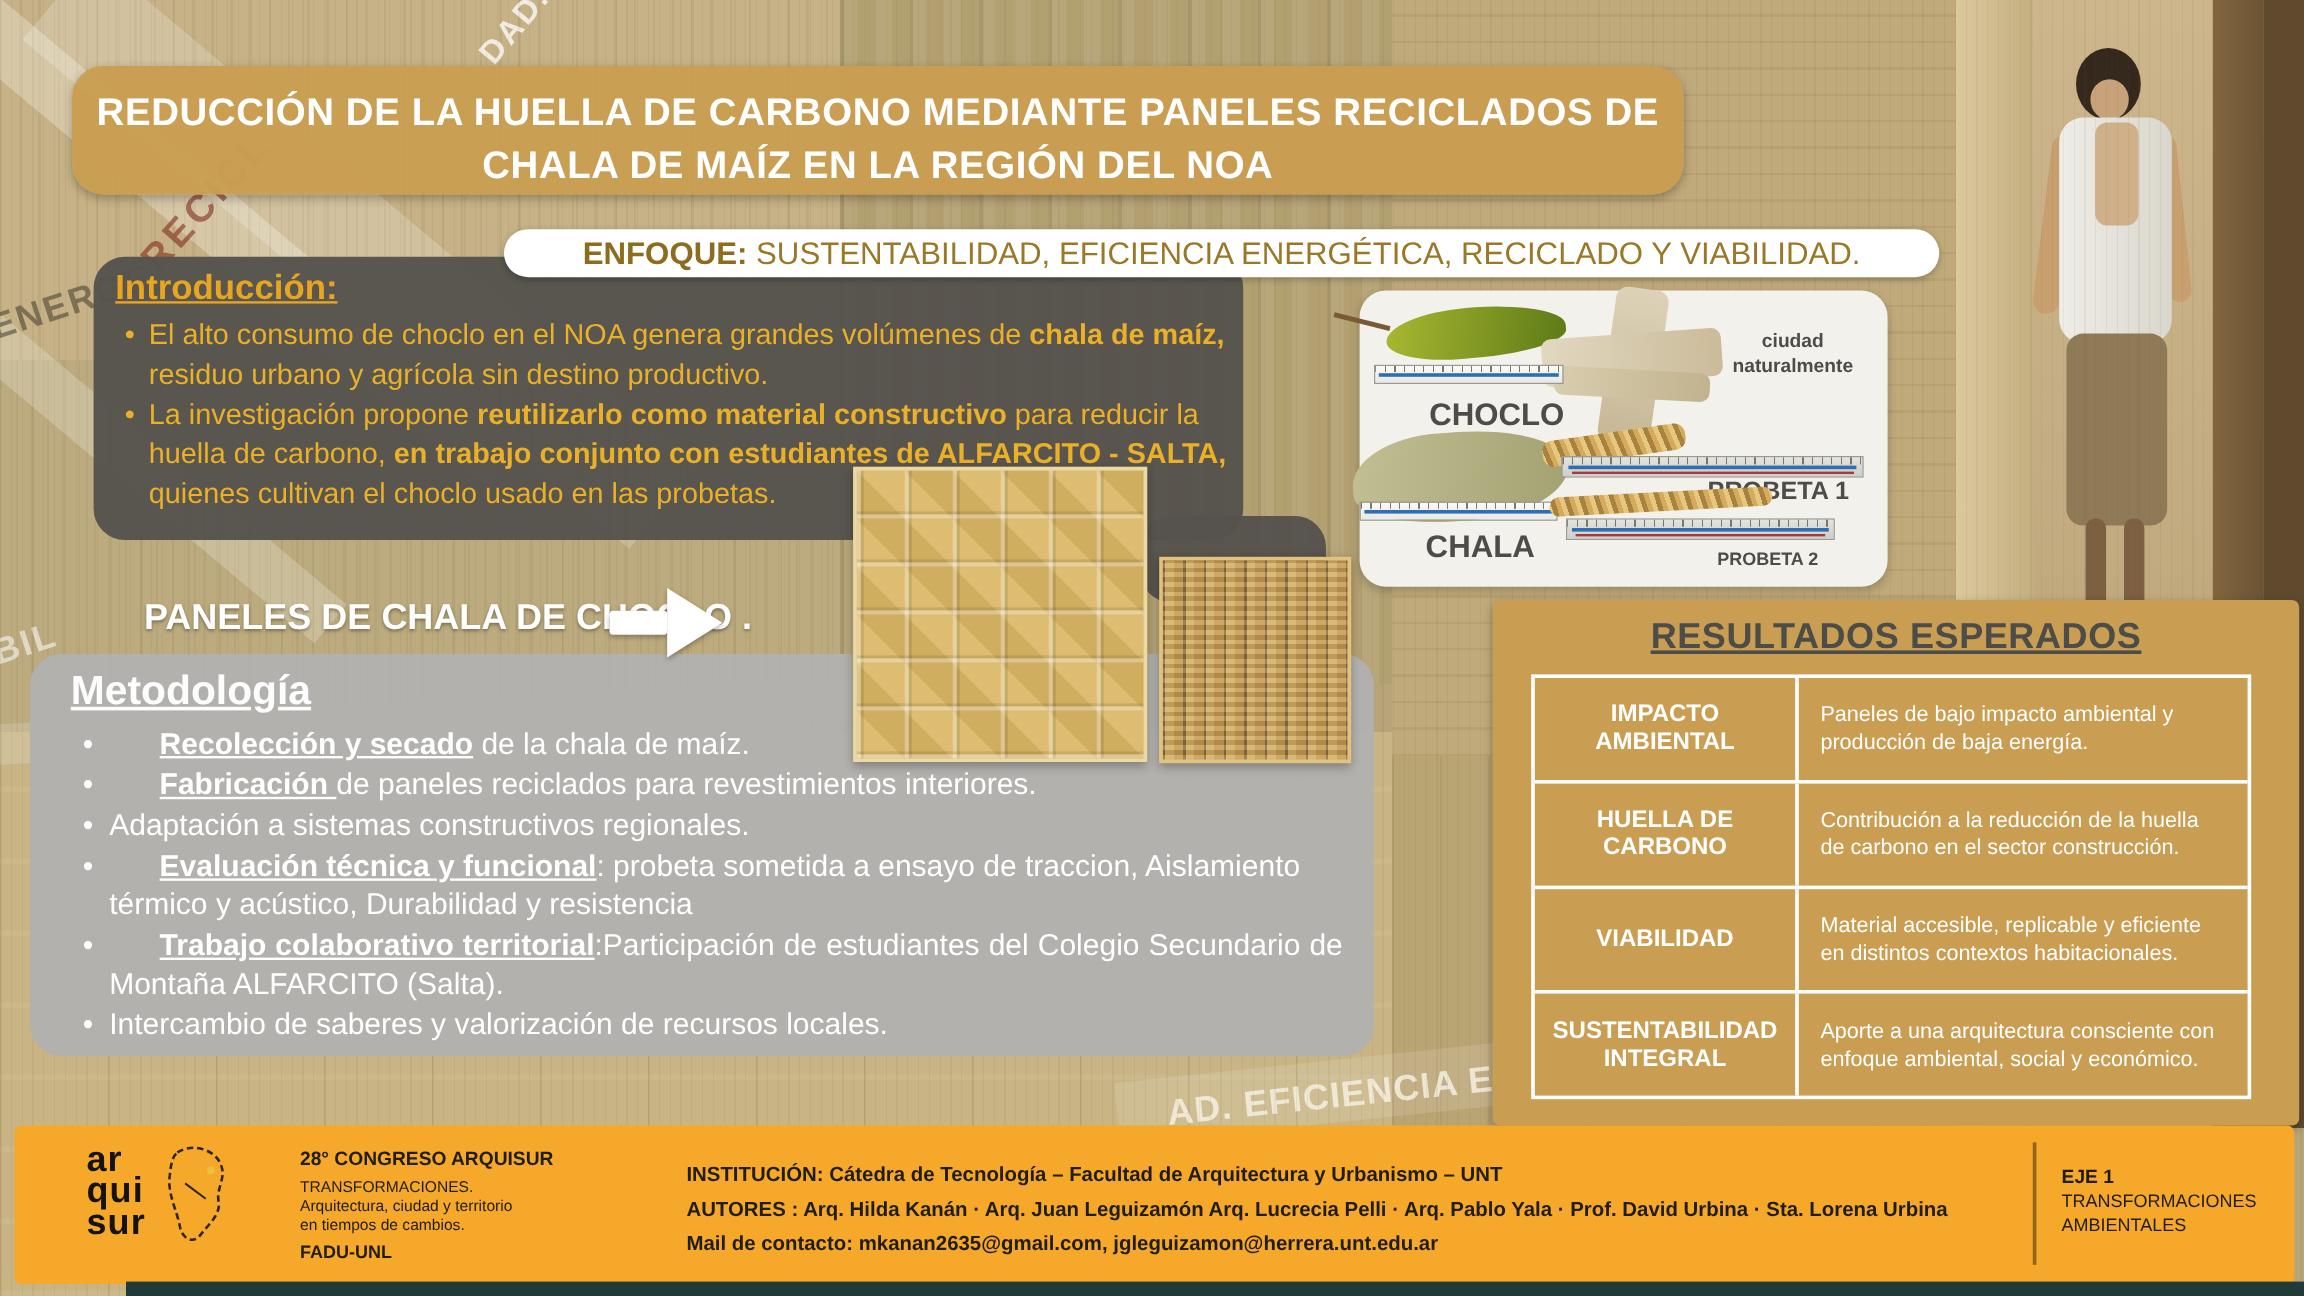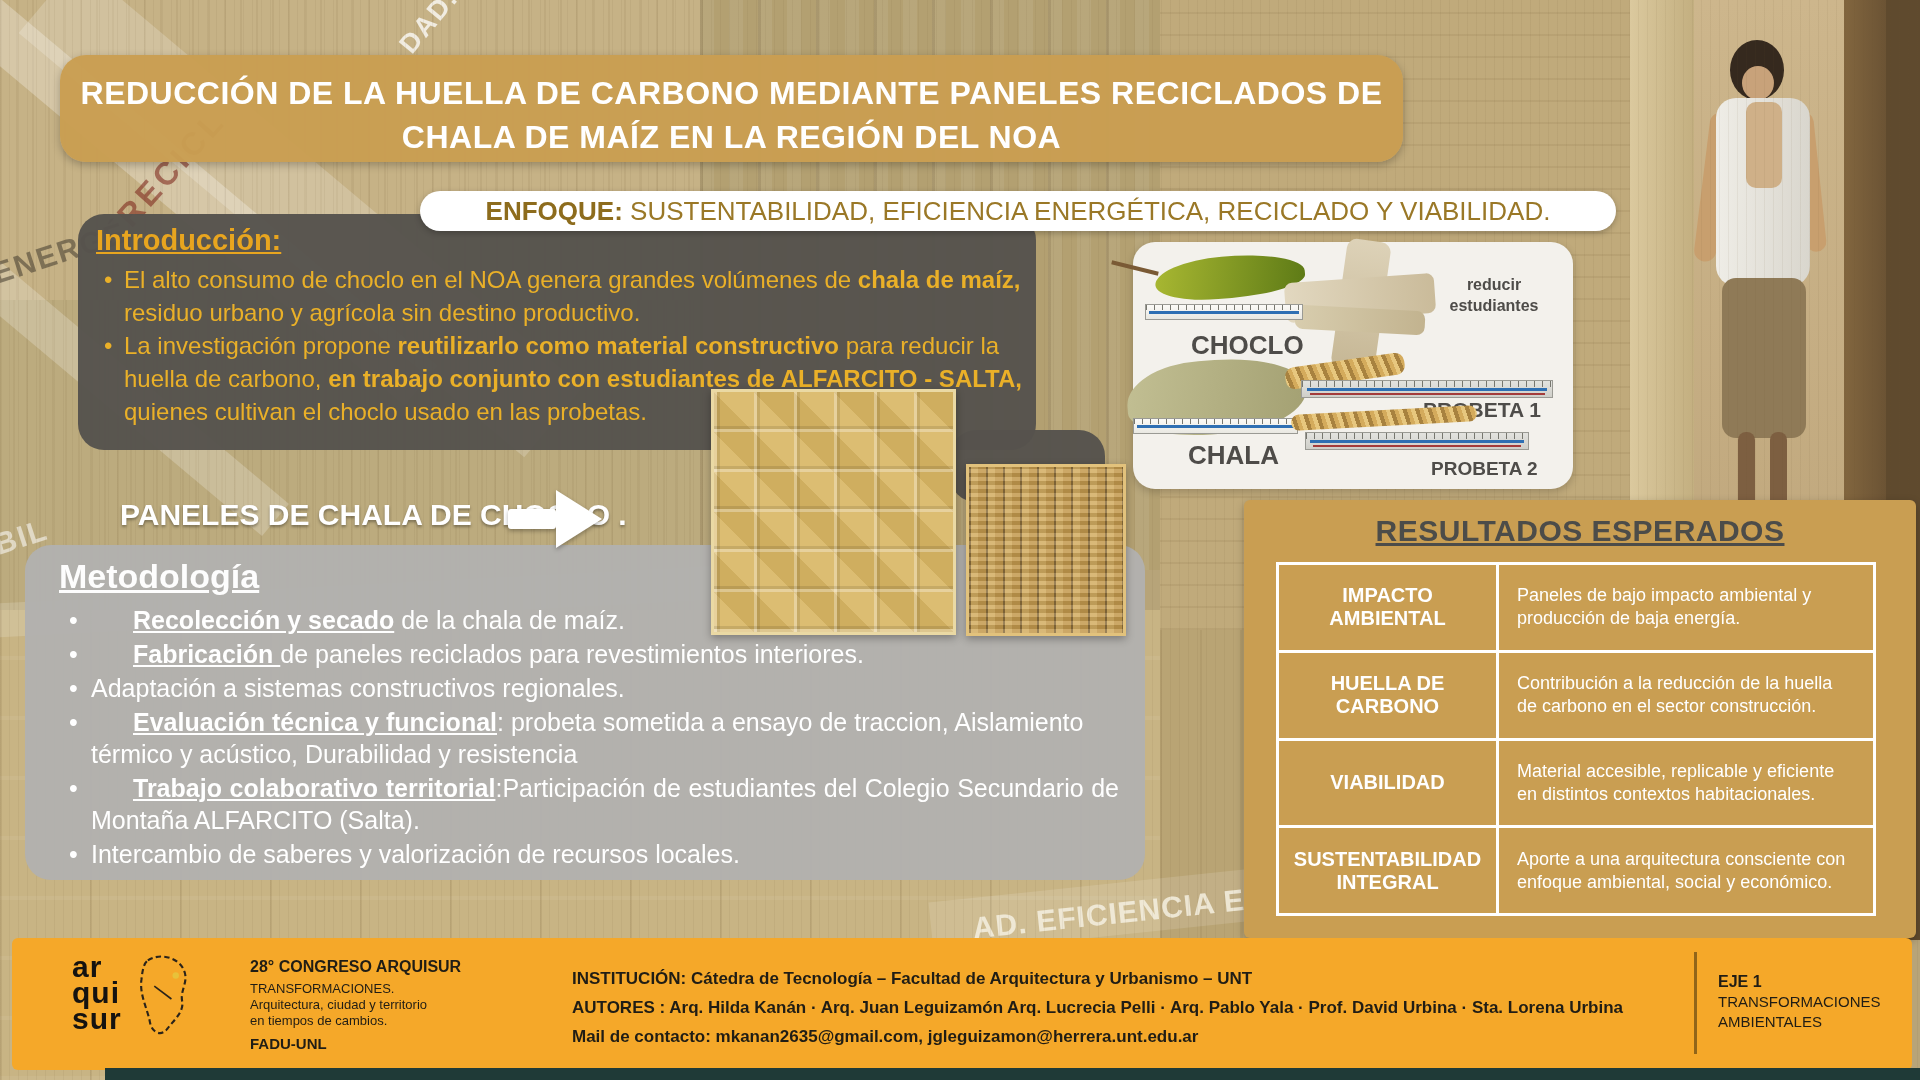--- a/index.html
+++ b/index.html
@@ -69,21 +69,21 @@
   .ib{position:relative;padding-left:30px;color:#eab028;font-size:24px;line-height:33px;}
   .ib::before{content:'\2022';position:absolute;left:10px;color:#eab028;}
   .ib .bold{font-weight:bold;}
   
   .spec-panel{left:1133px;top:242px;width:440px;height:247px;z-index:4;border-radius:22px;
       background:#f3f1ec;box-shadow:0 3px 8px rgba(0,0,0,.2);}
   .spec-panel .lab{position:absolute;color:#4e4c49;font-weight:bold;}
   .l-choclo{left:58px;top:88px;font-size:26px;}
   .l-chala{left:55px;top:198px;font-size:26px;}
   .l-p1{left:290px;top:156px;font-size:21px;}
-  .l-p2{left:298px;top:216px;font-size:19px;}
+  .l-p2{left:298px;top:216px;font-size:15px;}
   .l-secado{left:296px;top:32px;width:130px;font-size:16px;text-align:center;line-height:21px;color:#56544e;}
   .pod{left:22px;top:14px;width:150px;height:42px;border-radius:50% 60% 55% 45%/60% 55% 45% 50%;
       background:linear-gradient(100deg,#a9b832,#5d7a16);transform:rotate(-5deg);}
   .pod-stem{left:-22px;top:24px;width:48px;height:4px;background:#7a5a35;transform:rotate(14deg);}
   .husk{background:linear-gradient(180deg,#ddd2b8,#c6b795);border-radius:10px;}
   .hk1{left:206px;top:-2px;width:44px;height:130px;transform:rotate(8deg);}
   .hk2{left:152px;top:36px;width:150px;height:40px;transform:rotate(-4deg);background:linear-gradient(90deg,#e2d8c0,#cabb9a);border-radius:8px;}
   .hk3{left:162px;top:66px;width:130px;height:24px;transform:rotate(3deg);background:linear-gradient(90deg,#d8cdae,#c2b38f);border-radius:8px;}
   .ruler{border:1px solid #9a9a94;background:linear-gradient(180deg,#fbfaf7,#e9e8e2);box-sizing:border-box;}
   .ruler .ticks{position:absolute;left:0;right:0;top:0;height:35%;
@@ -216,22 +216,22 @@
     <div class="abs pod"></div>
     <div class="abs pod-stem"></div>
     <div class="abs husk hk1"></div>
     <div class="abs husk hk2"></div>
     <div class="abs husk hk3"></div>
     <div class="abs ruler ra">
         <div class="ticks"></div>
         <div class="rline"></div>
       </div>
     <div class="abs lab l-secado">
-        <div>reducir</div>
-        <div>estudiantes</div>
+        <div>ciudad</div>
+        <div>naturalmente</div>
       </div>
     <div class="abs lab l-choclo">CHOCLO</div>
     <div class="abs leaf"></div>
     <div class="abs braid br-a"></div>
     <div class="abs ruler gray rb">
         <div class="ticks"></div>
         <div class="rline"></div>
         <div class="rline2"></div>
       </div>
     <div class="abs lab l-p1">PROBETA 1</div>

